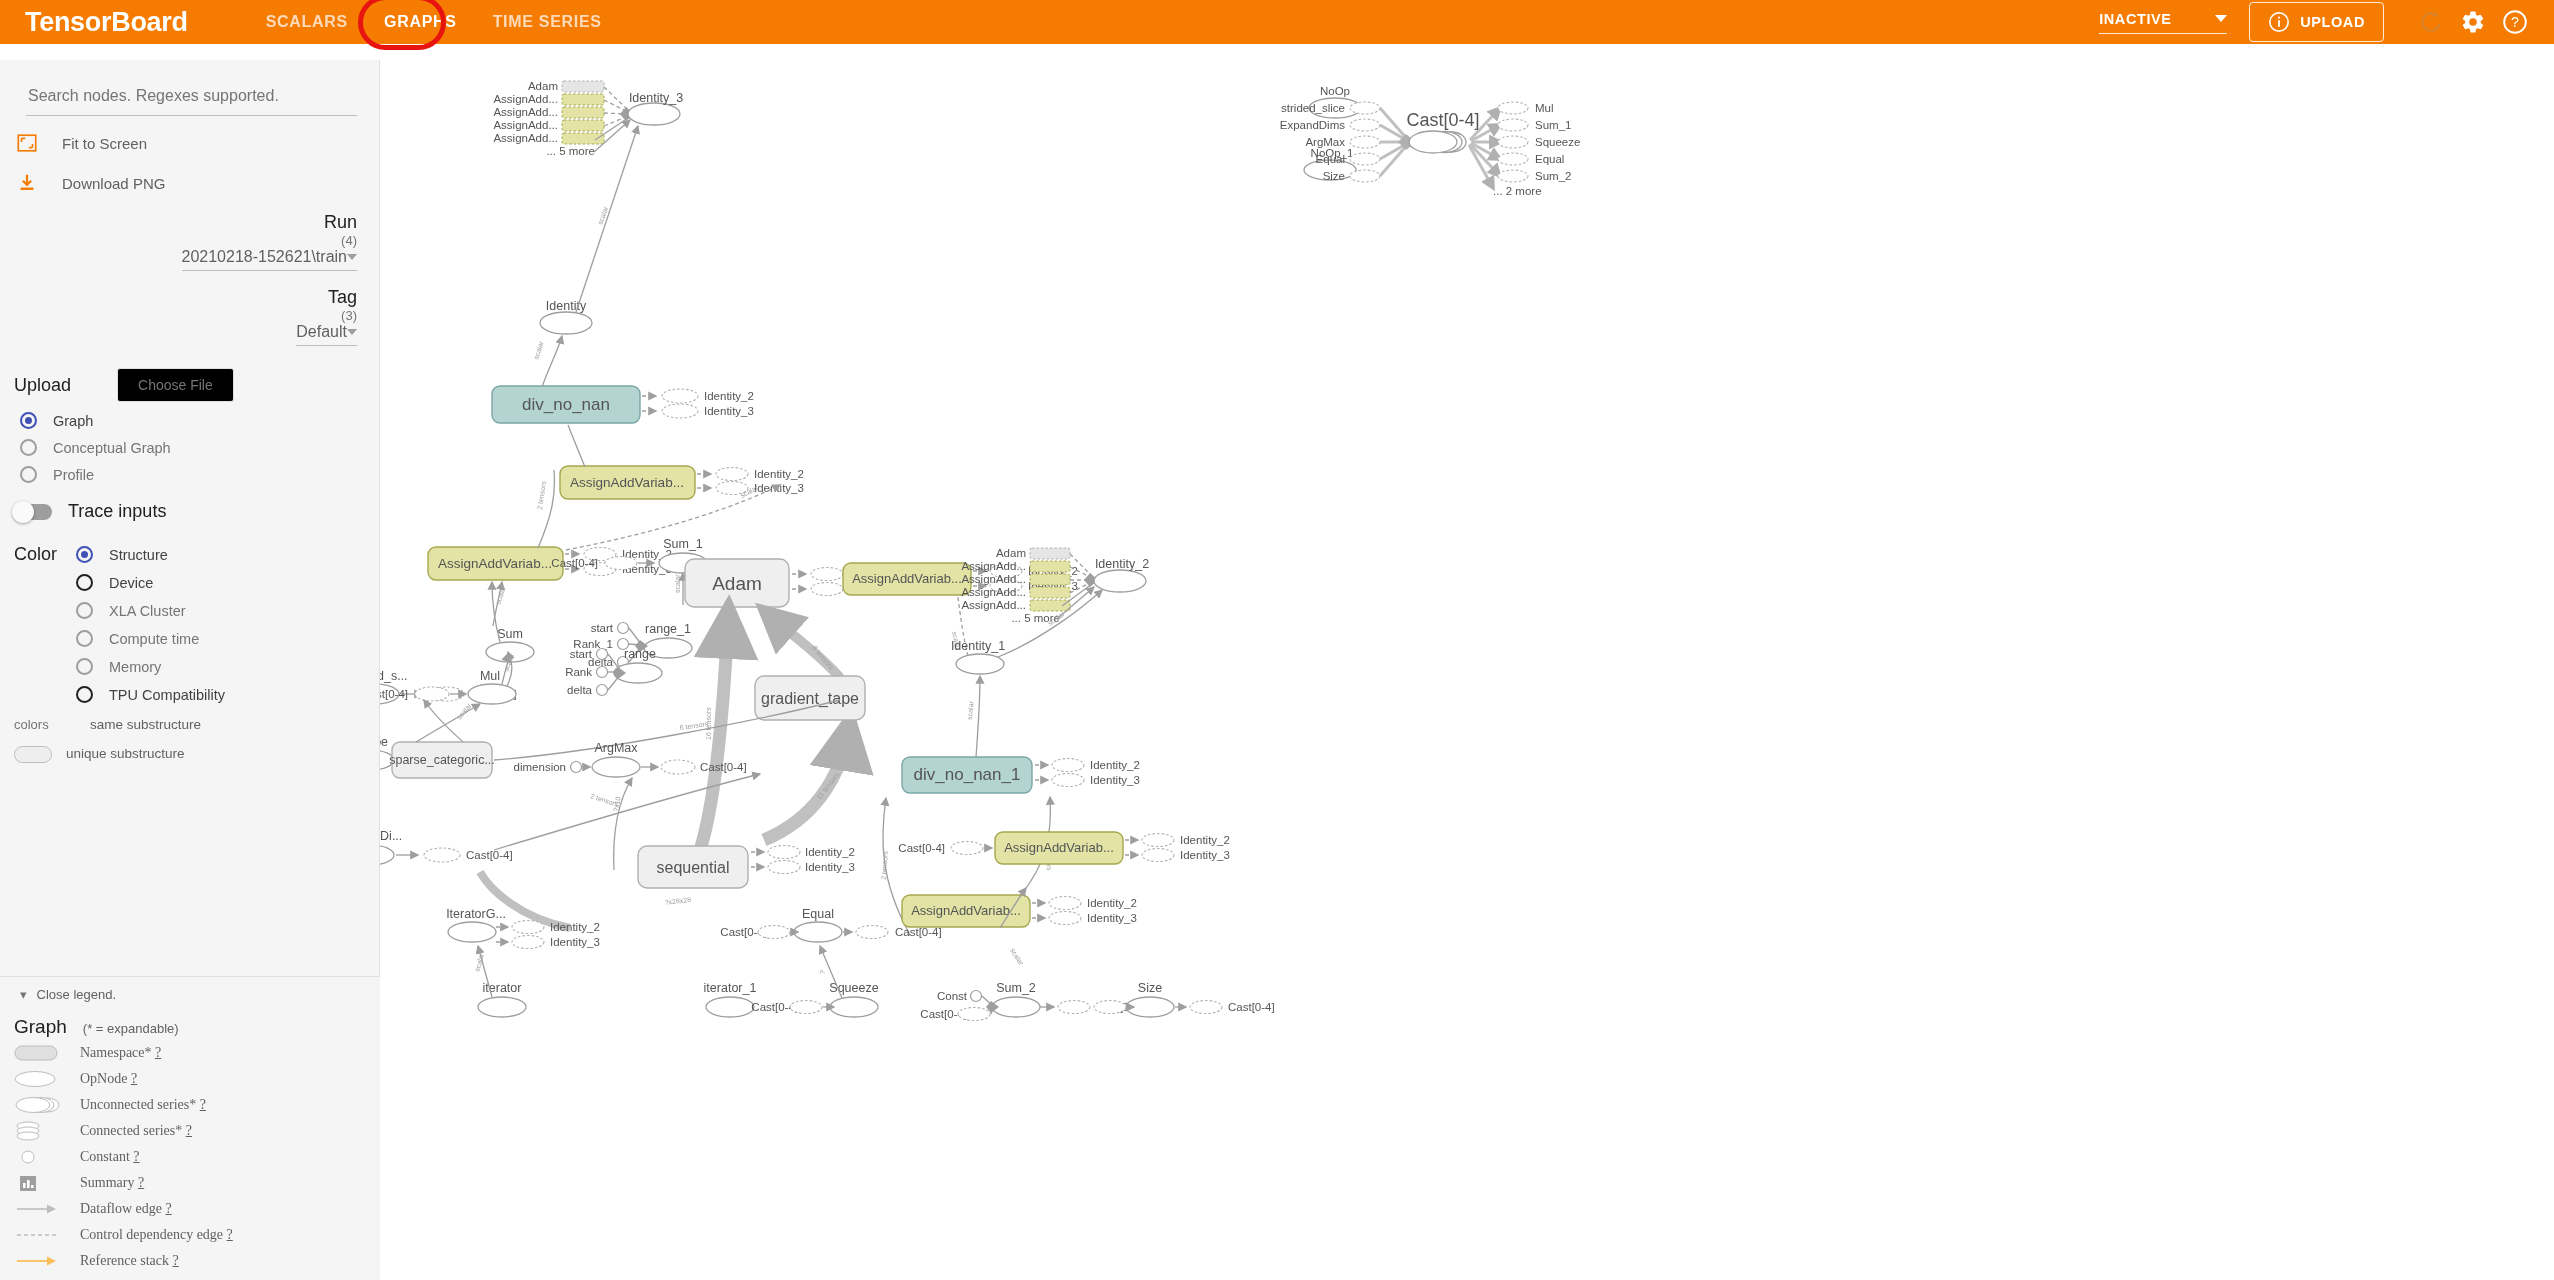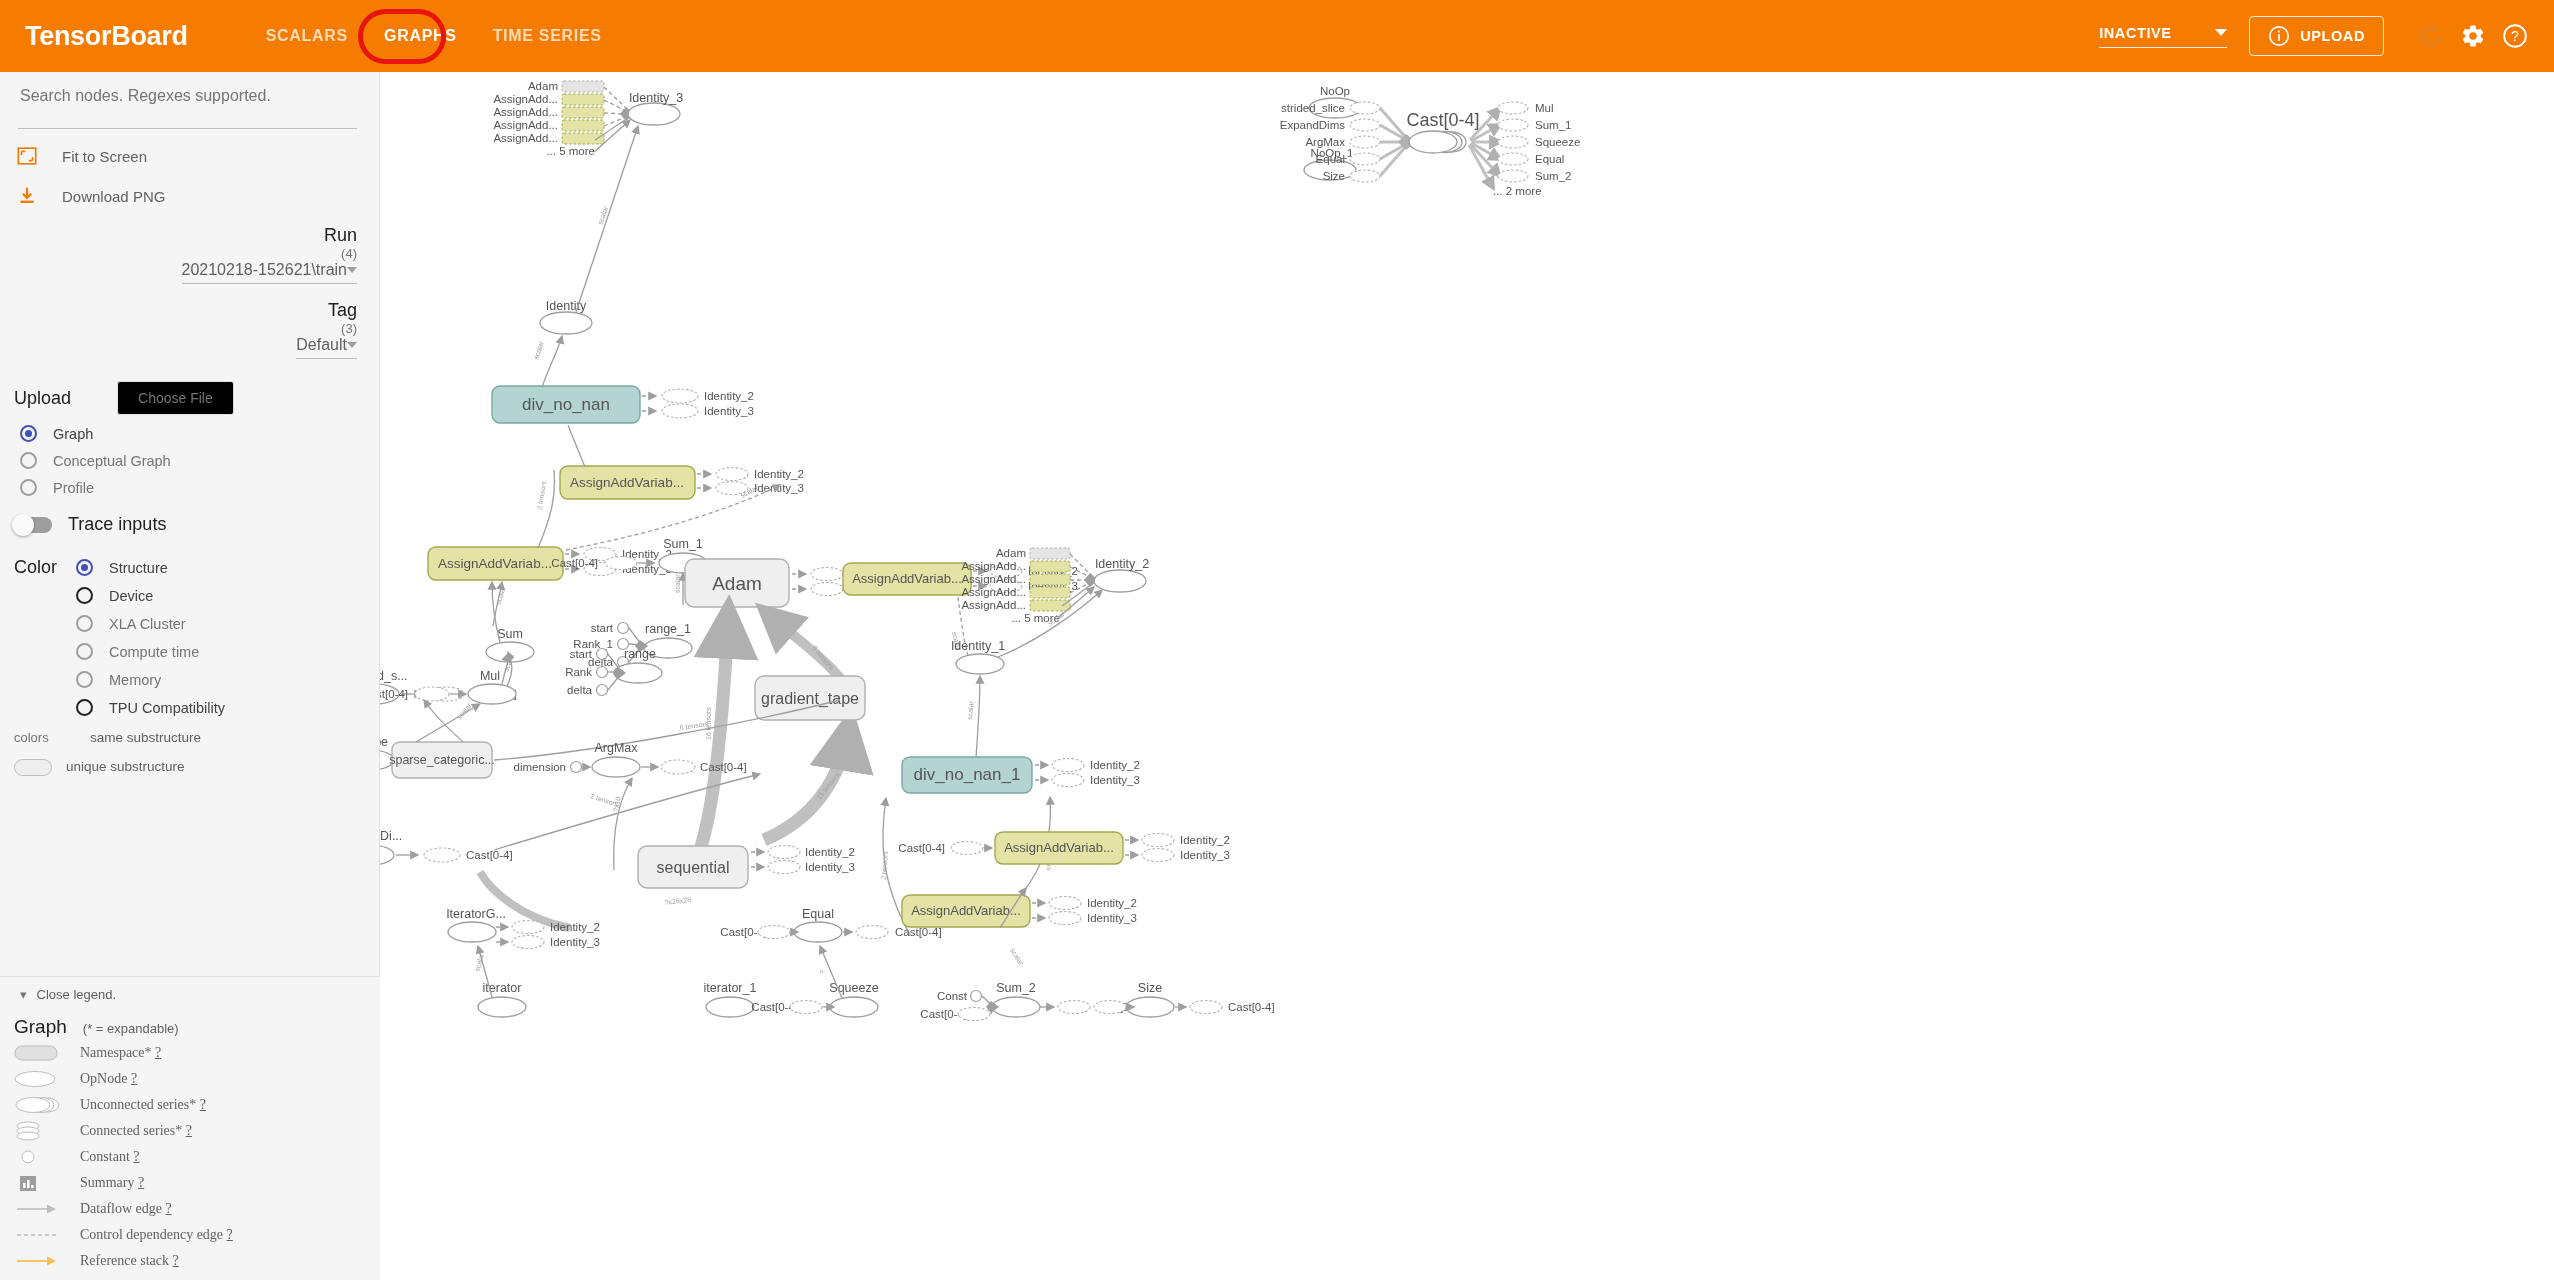--- a/index.html
+++ b/index.html
@@ -7,21 +7,21 @@
     margin: 0; padding: 0;
     width: 2554px; height: 1280px;
     overflow: hidden;
     font-family: "Liberation Sans", sans-serif;
     background: #fff;
   }
 
   
   .header {
     position: absolute; top: 0; left: 0;
-    width: 2554px; height: 72px;
+    width: 2554px; height: 44px;
     background: #f57c00;
     display: flex; align-items: center;
     z-index: 50;
   }
   .brand {
     color: #fff;
     font-size: 27px;
     font-weight: bold;
     letter-spacing: -0.3px;
     margin-left: 25px;
@@ -94,23 +94,23 @@
   
   .sidebar {
     position: absolute;
     top: 60px; left: 0;
     width: 380px; height: 1220px;
     background: #f5f5f5;
     border-right: 1px solid #e0e0e0;
     z-index: 40;
   }
   .sb-search {
-    margin: 26px 22px 0 18px;
+    margin: 26px 22px 0 26px;
     border-bottom: 1px solid #bdbdbd;
-    padding-bottom: 22px;
+    padding-bottom: 9px;
   }
   .sb-search input {
     border: none; outline: none; background: transparent;
     font-family: "Liberation Sans", sans-serif;
     font-size: 16px; color: #555; width: 100%;
   }
   .sb-search input::placeholder { color: #757575; }
   .sb-row {
     display: flex; align-items: center;
     margin: 14px 0 0 14px;

